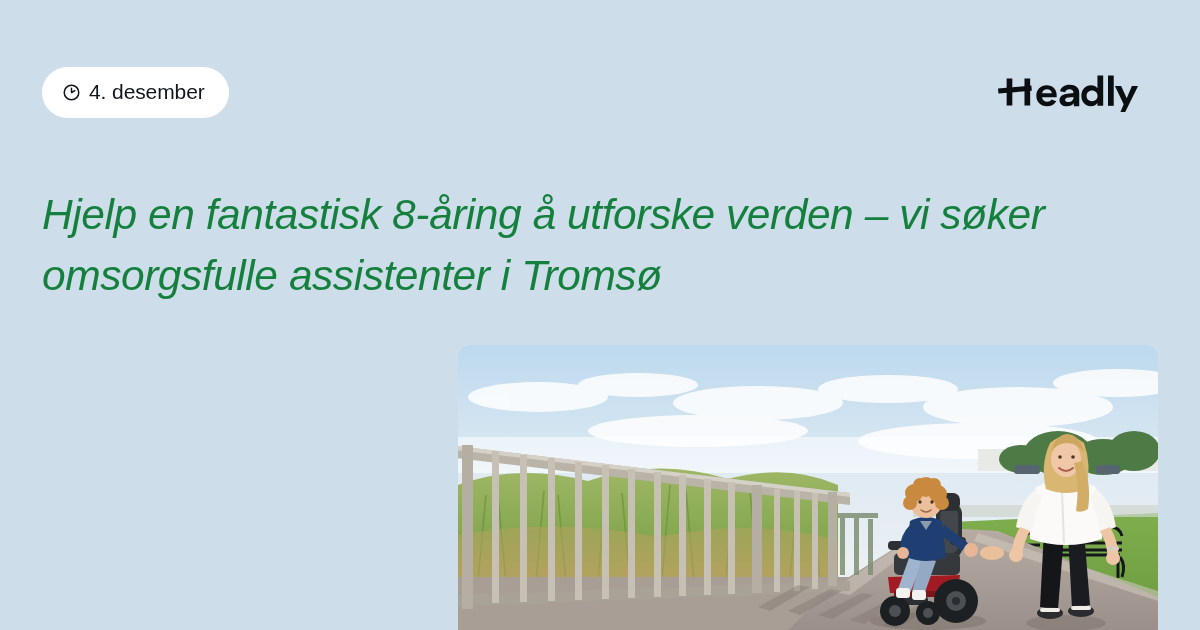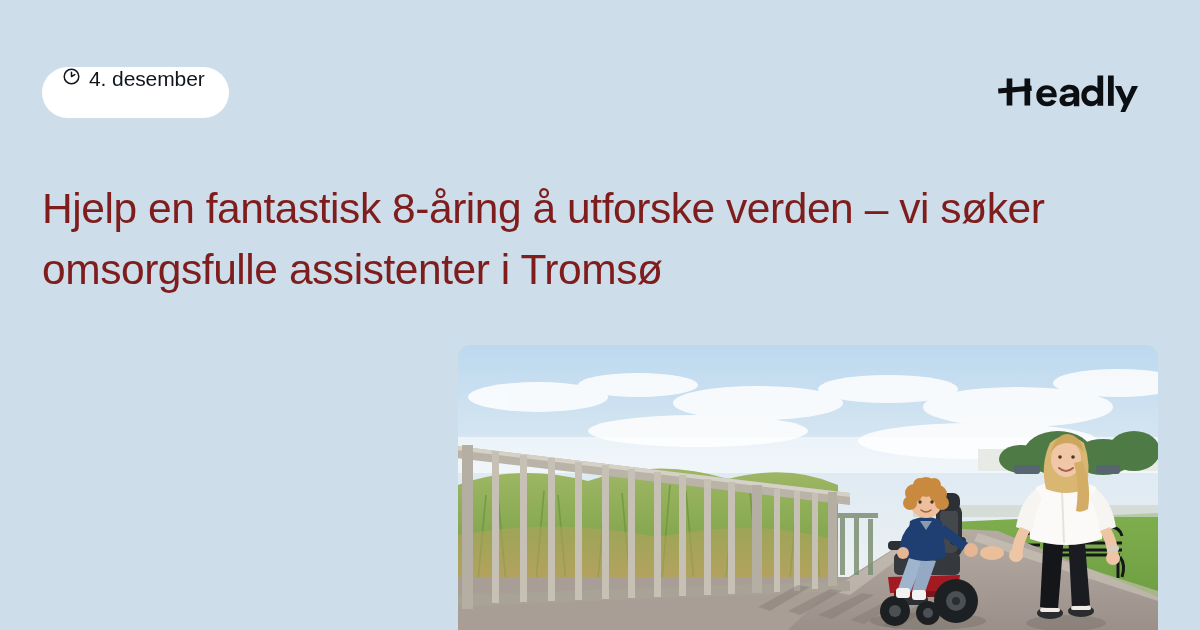--- a/index.html
+++ b/index.html
@@ -15,47 +15,48 @@
     position:absolute;
     left:42px; top:66px; right:40px;
     height:52px;
     display:flex;
     align-items:center;
     justify-content:space-between;
   }
 
   .date-pill {
     display:inline-flex;
-    align-items:flex-start;
+    align-items:center;
     gap:8px;
     height:51px;
     padding:0 24px 0 20px;
     background:#ffffff;
     border-radius:26px;
     color:#11161c;
     font-size:21px;
     letter-spacing:-0.1px;
     white-space:nowrap;
   }
   .clock-icon { display:block; width:19px; height:19px; flex:none; }
 
   
   .logo { display:block; height:40px; width:auto; }
 
   
   .headline {
     position:absolute;
     left:42px;
-    top:178px;
+    top:184px;
     width:1030px;
     font-size:42.5px;
     font-weight:400;
     line-height:61px;
     letter-spacing:-0.45px;
-    color:#7f1d1d;
+    color:#15803d;
+    font-style:italic;
   }
 
   
   .photo {
     position:absolute;
     left:458px;
     top:345px;
     width:700px;
     height:285px;
     border-top-left-radius:14px;

